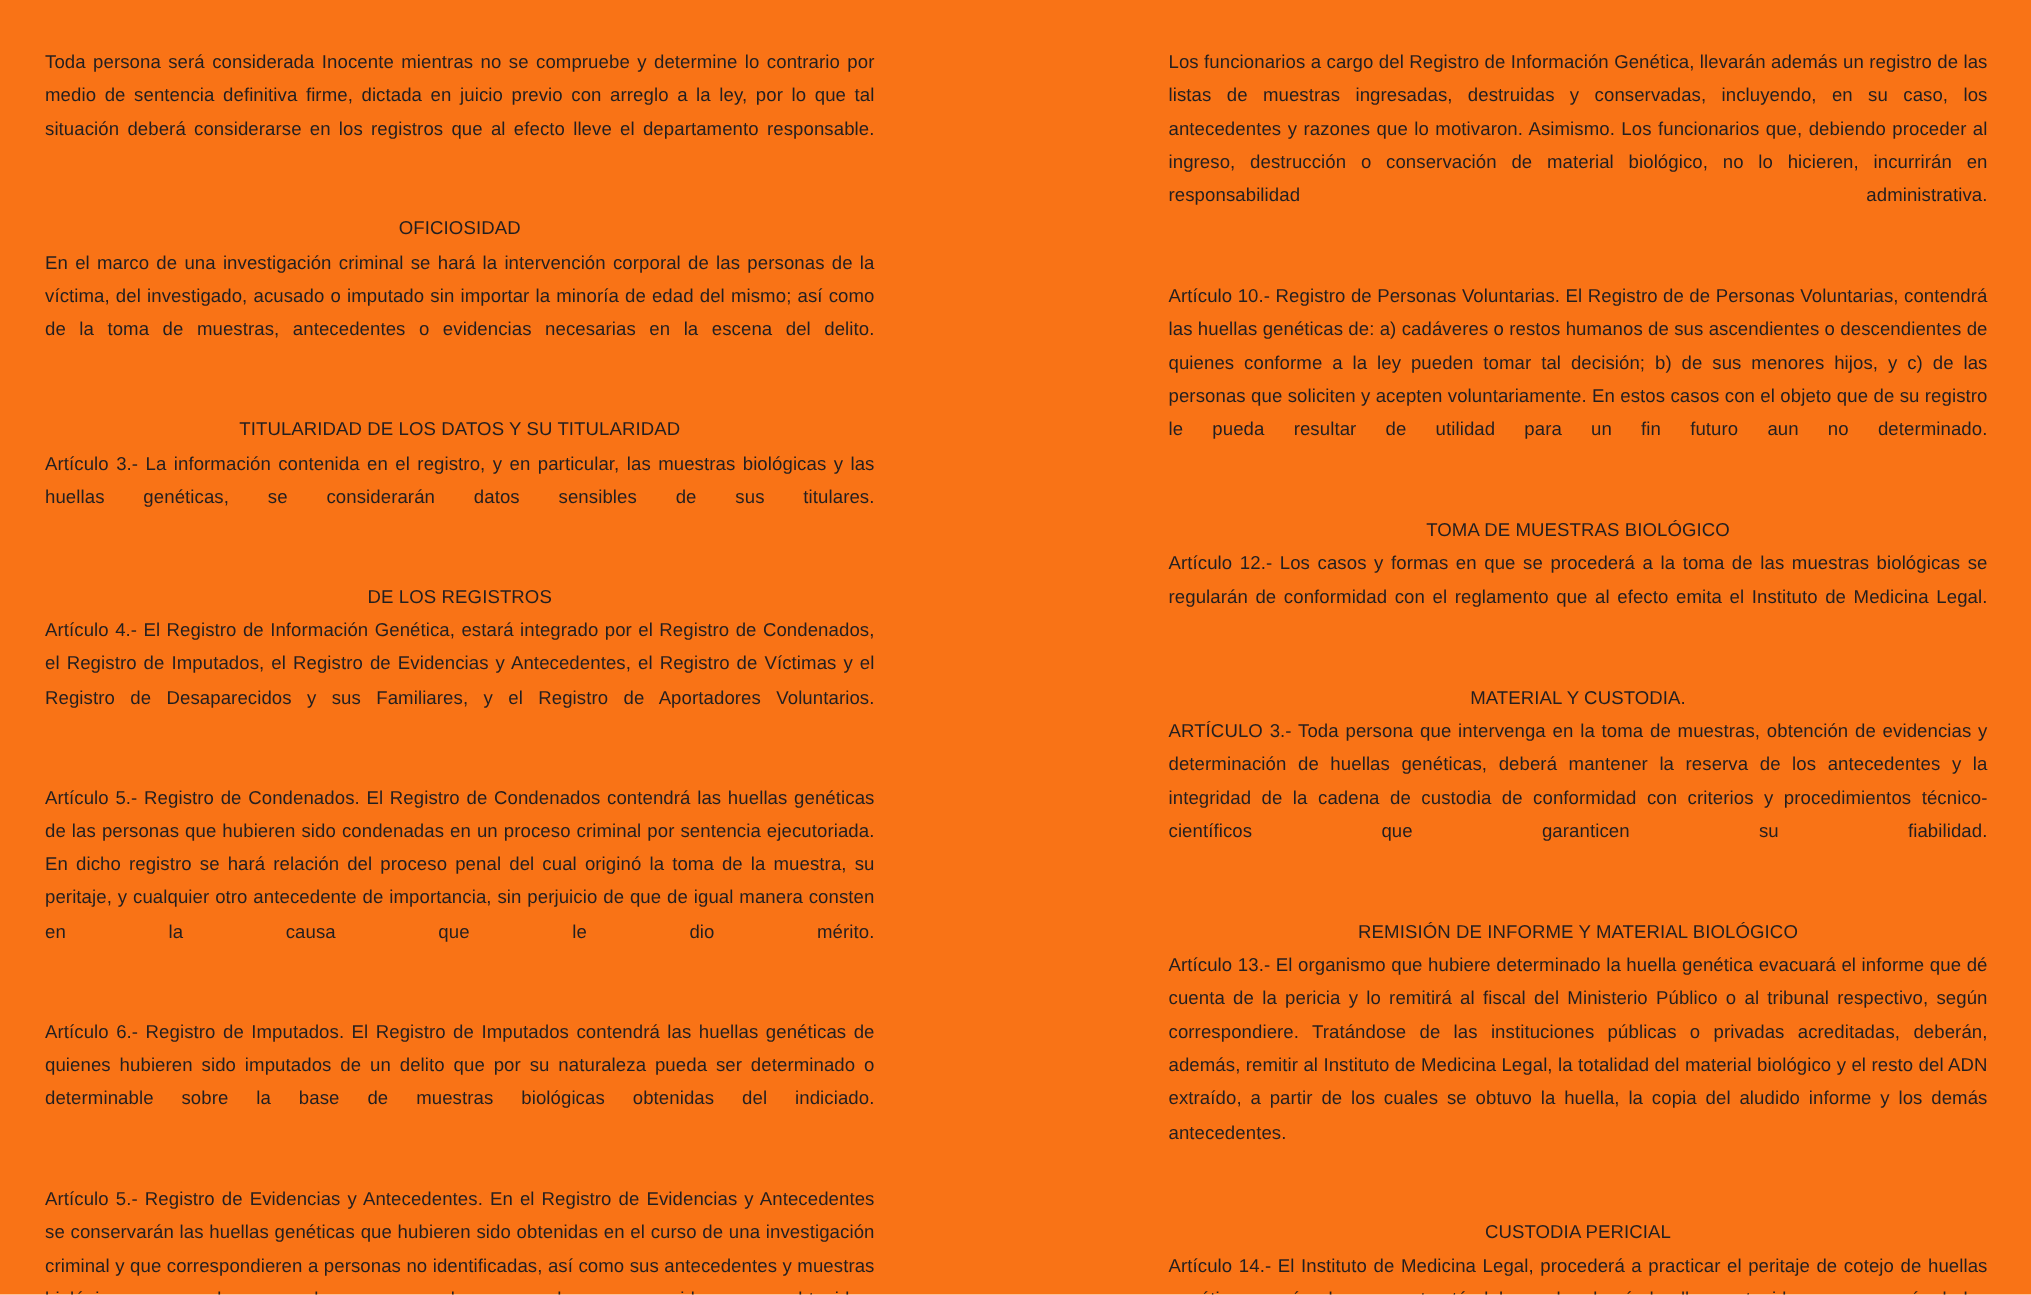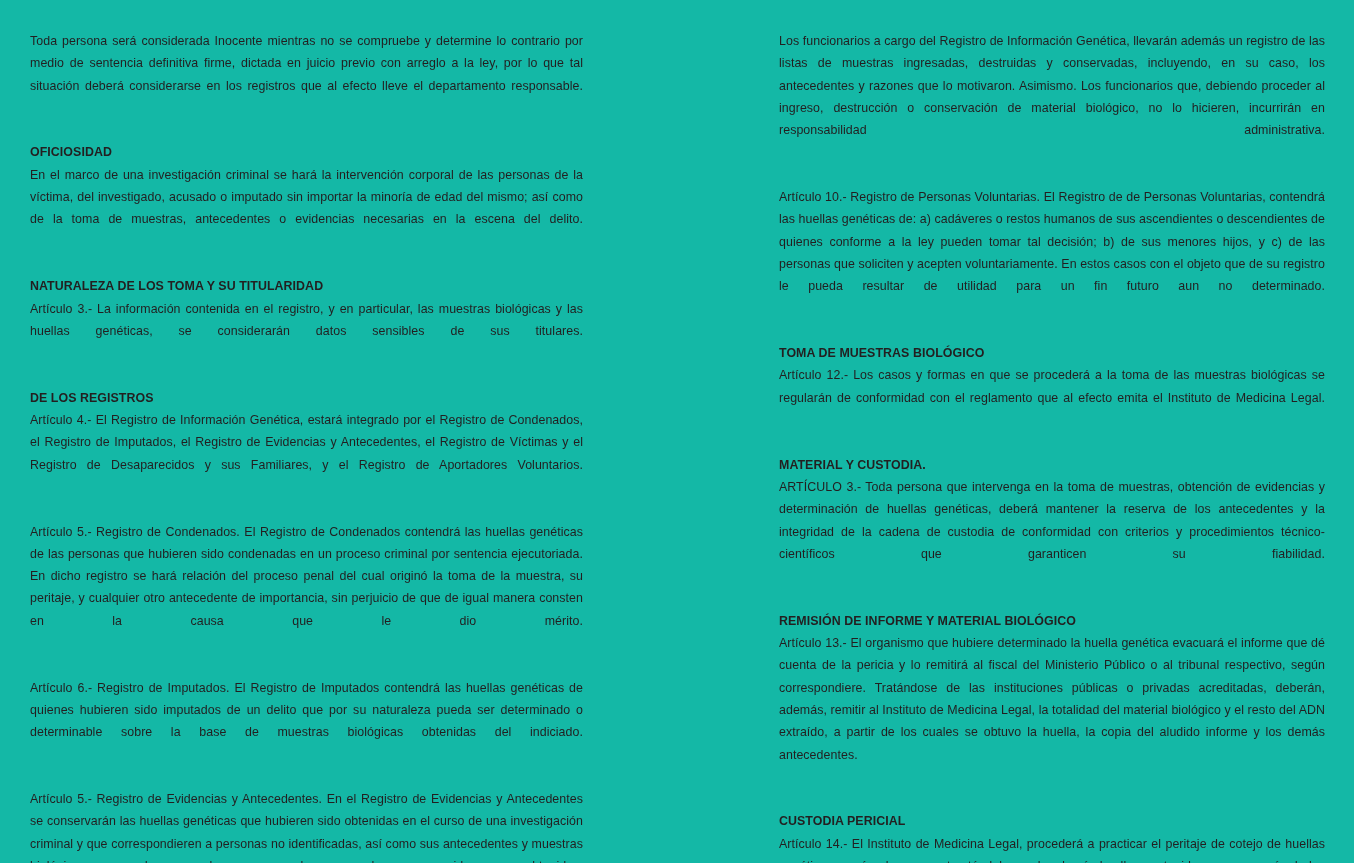--- a/index.html
+++ b/index.html
@@ -12,21 +12,21 @@
     width: 1354px;
     height: 863px;
     font-family: "Liberation Sans", sans-serif;
     color: #231f20;
     overflow: hidden;
   }
   .page {
     position: relative;
     width: 1354px;
     height: 863px;
-    background: #14b8a6;
+    background: #f97316;
     box-sizing: border-box;
   }
   .columns {
     position: absolute;
     top: 30px;
     left: 0;
     width: 1354px;
     display: flex;
     flex-direction: row;
     align-items: flex-start;
@@ -54,22 +54,22 @@
     text-align: justify;
     text-justify: inter-word;
     letter-spacing: 0.005em;
     color: #231f20;
     -webkit-font-smoothing: antialiased;
   }
   .heading {
     margin: 0;
     font-size: 12.4px;
     line-height: 22.3px;
-    font-weight: bold;
-    text-align: left;
+    font-weight: normal;
+    text-align: center;
     color: #231f20;
     letter-spacing: 0.005em;
   }
   .spacer {
     height: 22.3px;
   }
   .art {
     font-weight: normal;
   }
   .para::after {
@@ -89,21 +89,21 @@
 
     <div class="col col-left">
 
       <p class="para">Toda persona será considerada Inocente mientras no se compruebe y determine lo contrario por medio de sentencia definitiva firme, dictada en juicio previo con arreglo a la ley, por lo que tal situación deberá considerarse en los registros que al efecto lleve el departamento responsable.</p>
       <div class="spacer"></div>
 
       <p class="heading">OFICIOSIDAD</p>
       <p class="para">En el marco de una investigación criminal se hará la intervención corporal de las personas de la víctima, del investigado, acusado o imputado sin importar la minoría de edad del mismo; así como de la toma de muestras, antecedentes o evidencias necesarias en la escena del delito.</p>
       <div class="spacer"></div>
 
-      <p class="heading">NATURALEZA DE LOS TOMA Y SU TITULARIDAD</p>
+      <p class="heading">TITULARIDAD DE LOS DATOS Y SU TITULARIDAD</p>
       <p class="para"><span class="art">Artículo 3.-</span><span> La información contenida en el registro, y en particular, las muestras biológicas y las huellas genéticas, se considerarán datos sensibles de sus titulares.</span></p>
       <div class="spacer"></div>
 
       <p class="heading">DE LOS REGISTROS</p>
       <p class="para"><span class="art">Artículo 4.-</span><span> El Registro de Información Genética, estará integrado por el Registro de Condenados, el Registro de Imputados, el Registro de Evidencias y Antecedentes, el Registro de Víctimas y el Registro de Desaparecidos y sus Familiares, y el Registro de Aportadores Voluntarios.</span></p>
       <div class="spacer"></div>
 
       <p class="para"><span class="art">Artículo 5.-</span><span> Registro de Condenados. El Registro de Condenados contendrá las huellas genéticas de las personas que hubieren sido condenadas en un proceso criminal por sentencia ejecutoriada. En dicho registro se hará relación del proceso penal del cual originó la toma de la muestra, su peritaje, y cualquier otro antecedente de importancia, sin perjuicio de que de igual manera consten en la causa que le dio mérito.</span></p>
       <div class="spacer"></div>
 

